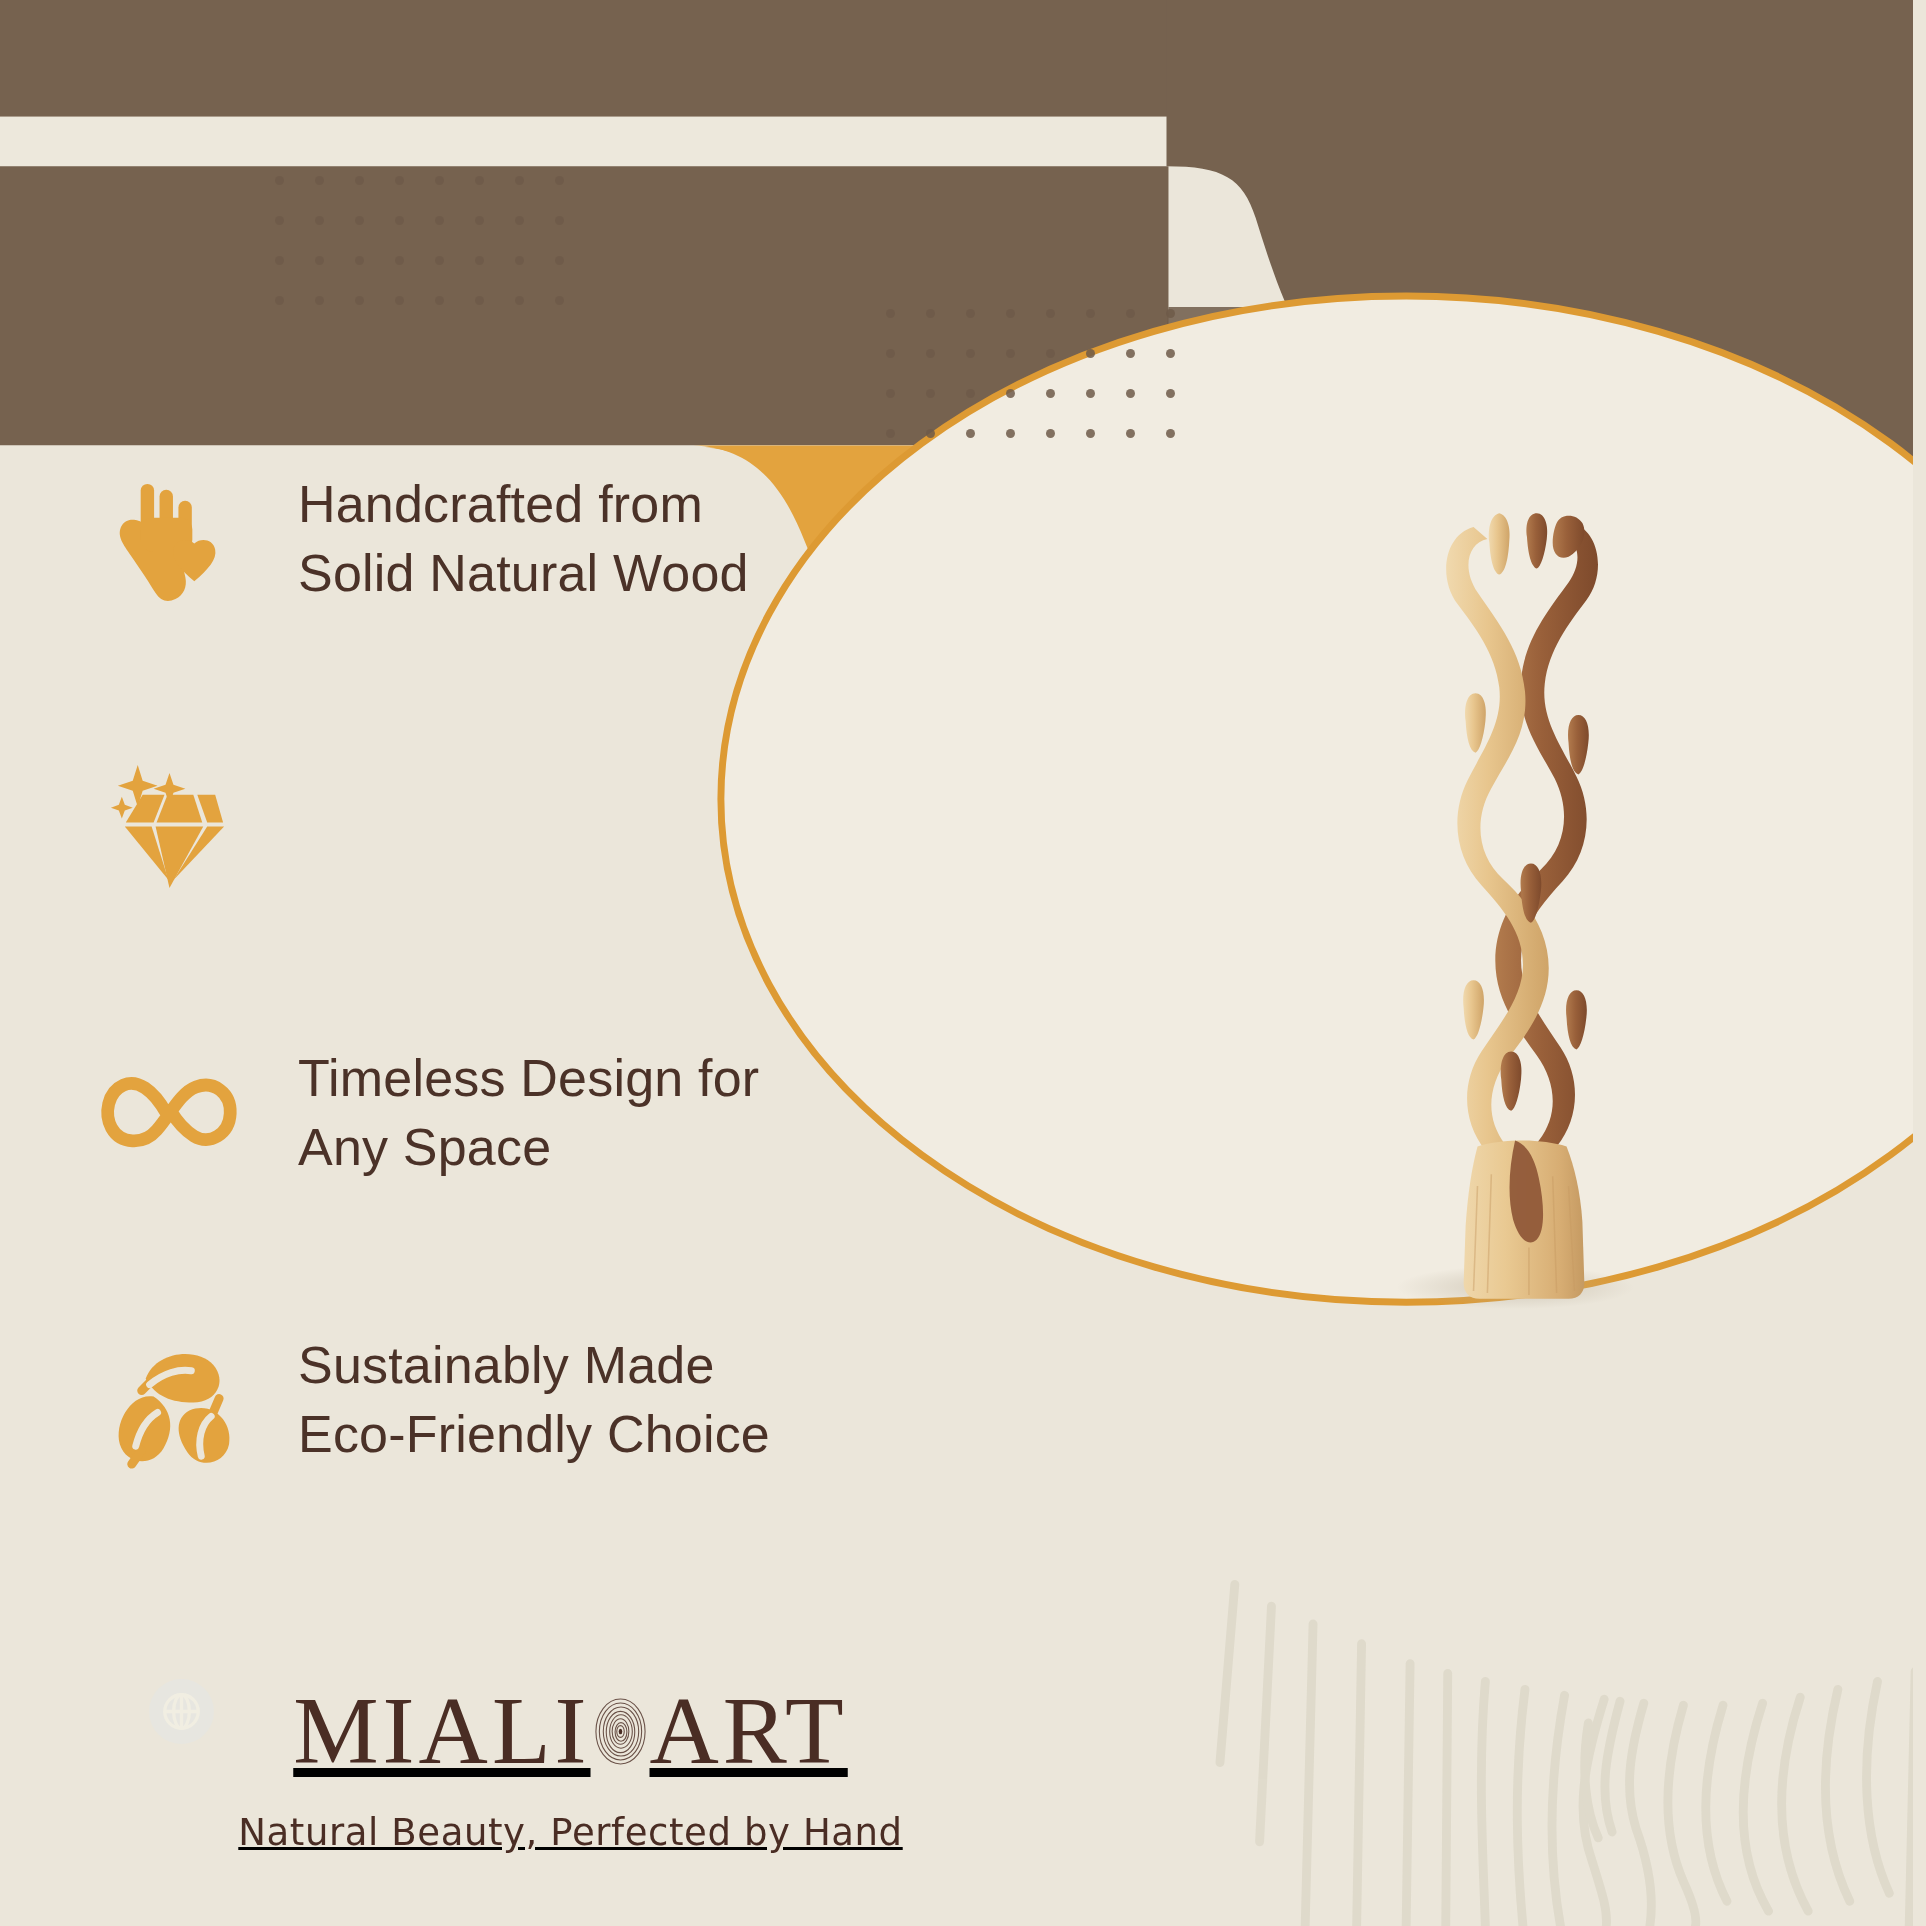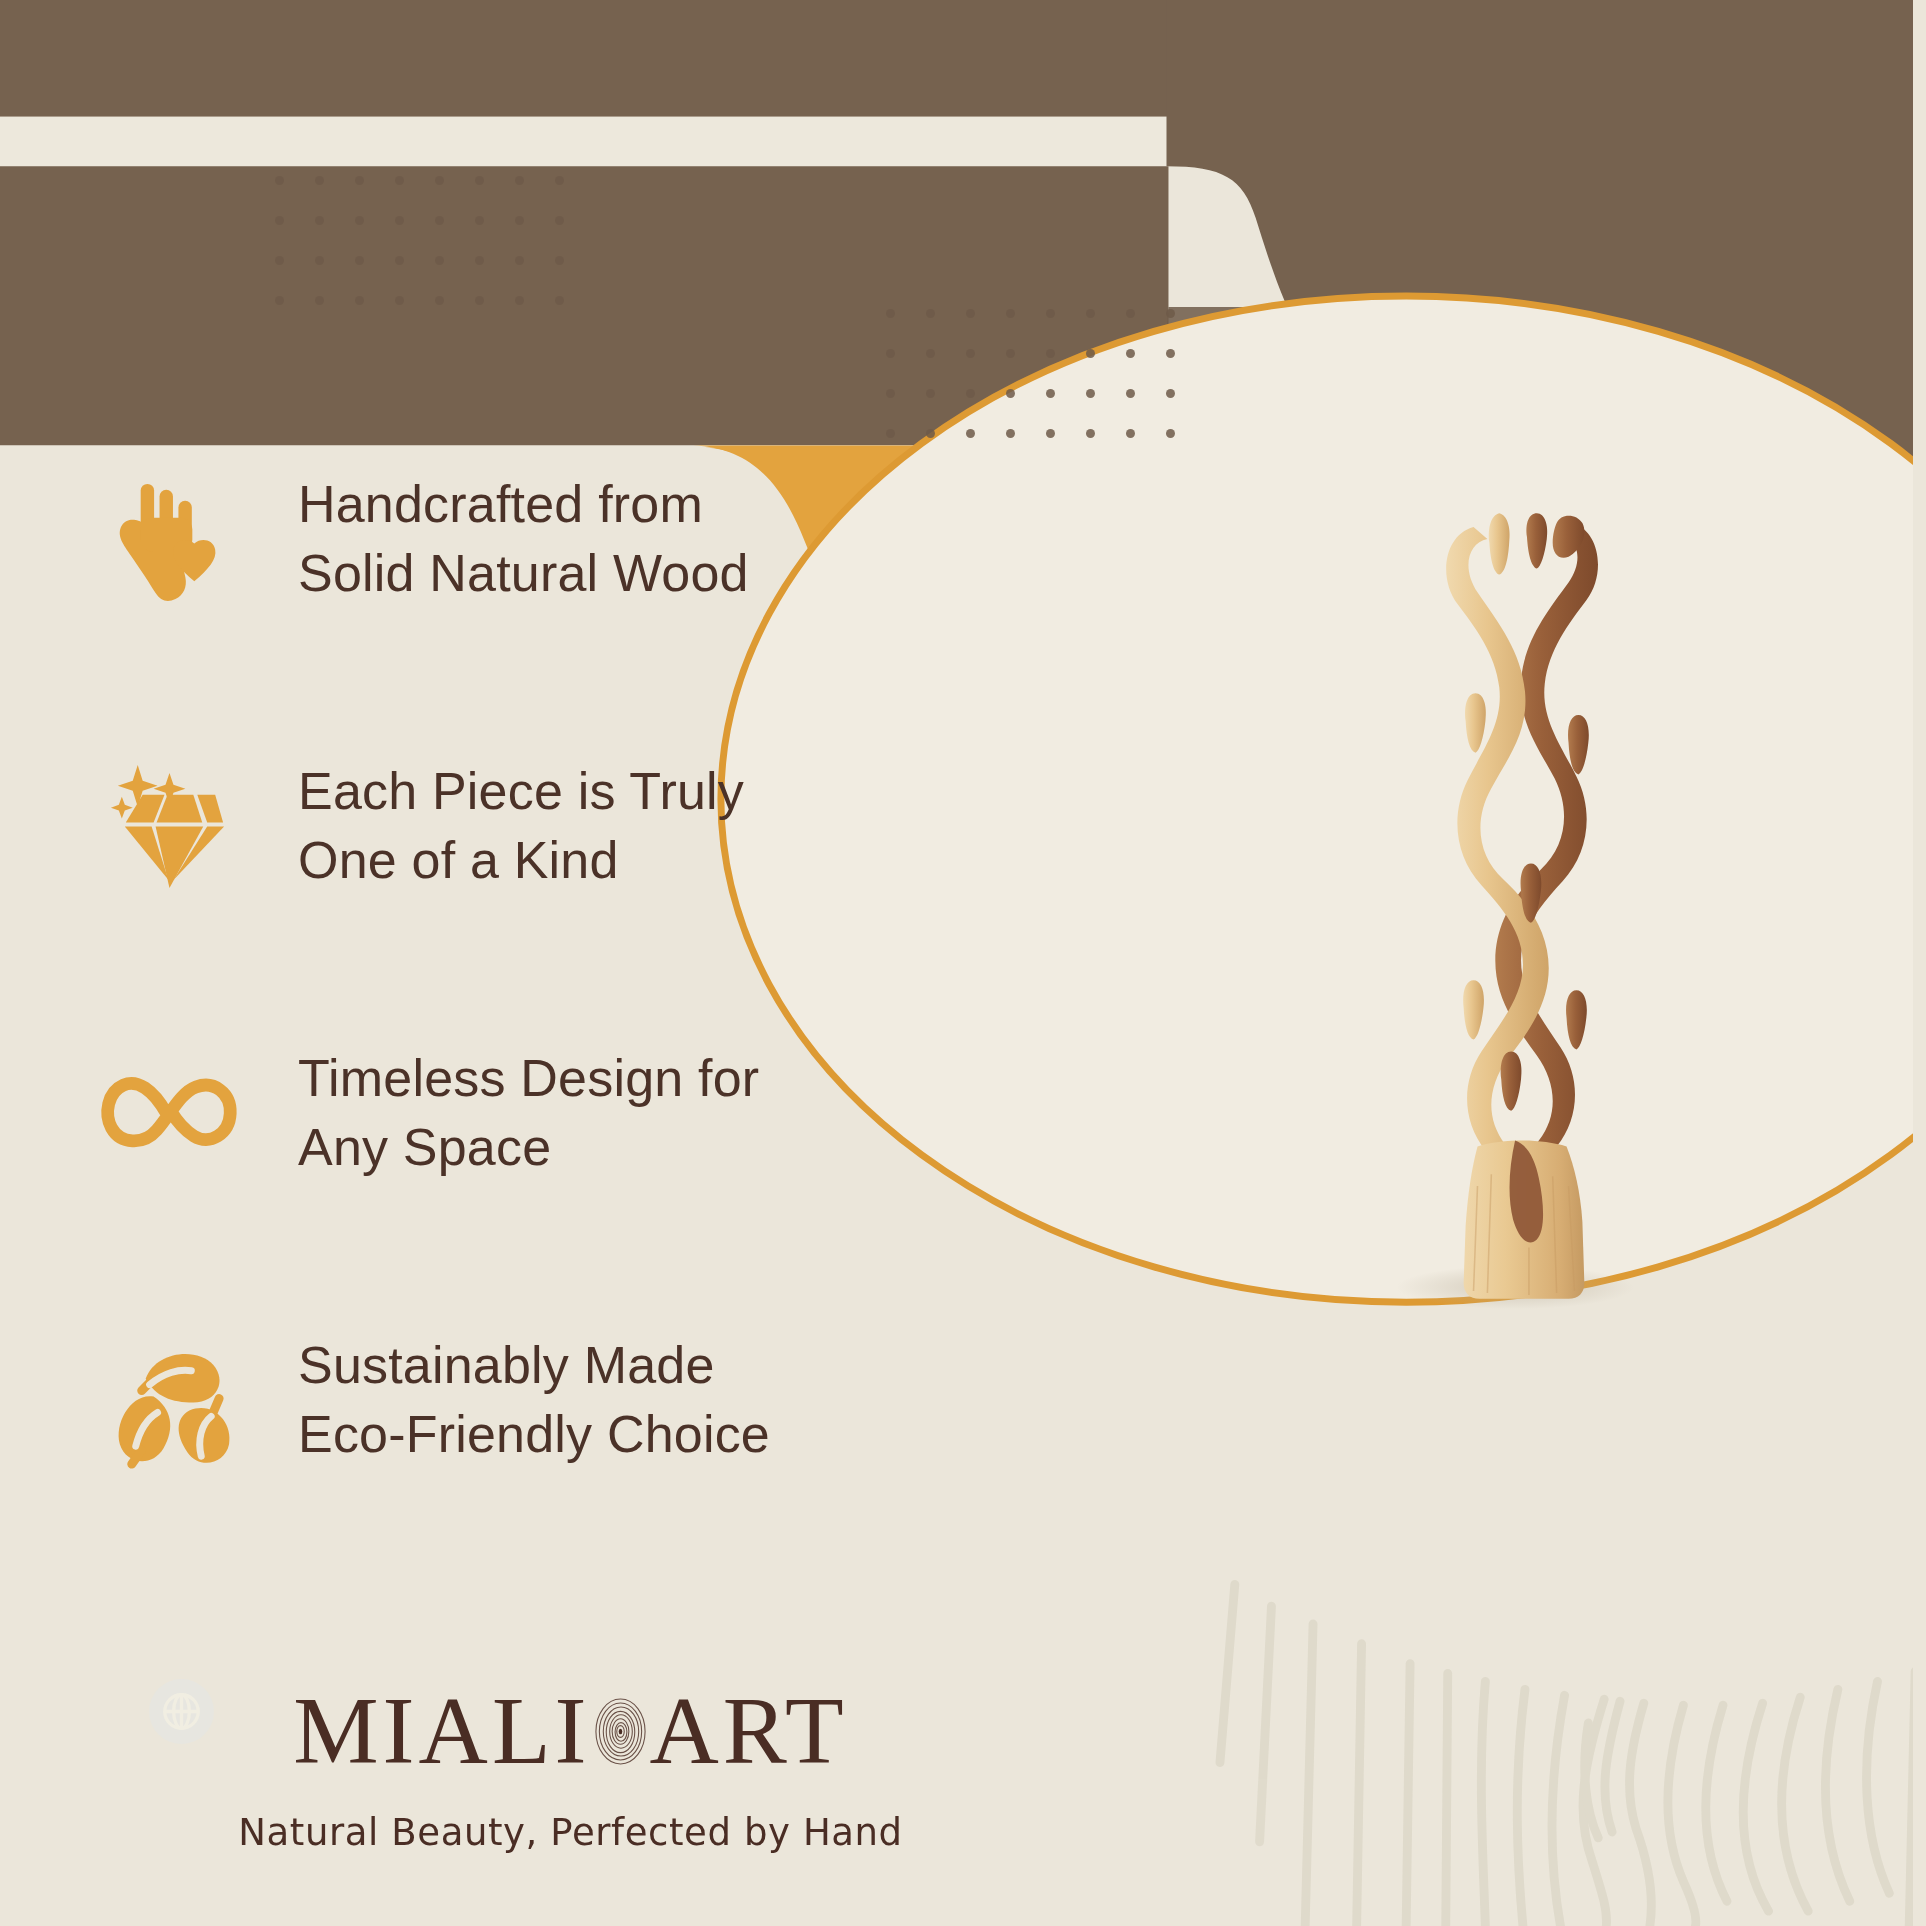--- a/index.html
+++ b/index.html
@@ -63,20 +63,21 @@
     left:1430px; top:513px;
     width:188px; height:792px;
   }
   .product svg { display:block; width:100%; height:100%; }
 
   
   .brand {
     position:absolute;
     left:149px; top:1683px;
     width:772px;
+    text-decoration:underline;
   }
   .brand-globe {
     position:absolute;
     left:0px; top:-4px;
     width:65px; height:65px;
   }
   .brand-row {
     display:flex;
     align-items:center;
     justify-content:center;
@@ -398,22 +399,20 @@
 
           <path d="M45,38 L67,38 L56,66 L28,66 Z"></path>
           <path d="M70,38 L96,38 L105,66 L59,66 Z"></path>
           <path d="M100,38 L118,38 L126,66 L110,66 Z"></path>
 
           <path d="M27,70 L54,70 L71,124 Z"></path>
           <path d="M58,70 L106,70 L72,132 Z"></path>
           <path d="M110,70 L127,70 L76,124 Z"></path>
         </svg>
       </div>
-      <div class="f-text">Each Piece is Truly
-One of a Kind</div>
     </div>
 
     <div class="feature">
       <div class="f-icon">
         <svg width="149" height="109" viewBox="0 0 150 110">
           <path d="M74,55 C60,30 44,20 30,26 C14,33 10,55 18,70
                    C27,86 50,88 64,72 C78,56 88,34 104,28
                    C122,21 140,34 139,55 C138,76 118,88 102,78
                    C92,72 84,62 78,52" fill="none" stroke="#E3A33E" stroke-width="13" stroke-linecap="round"></path>
         </svg>

